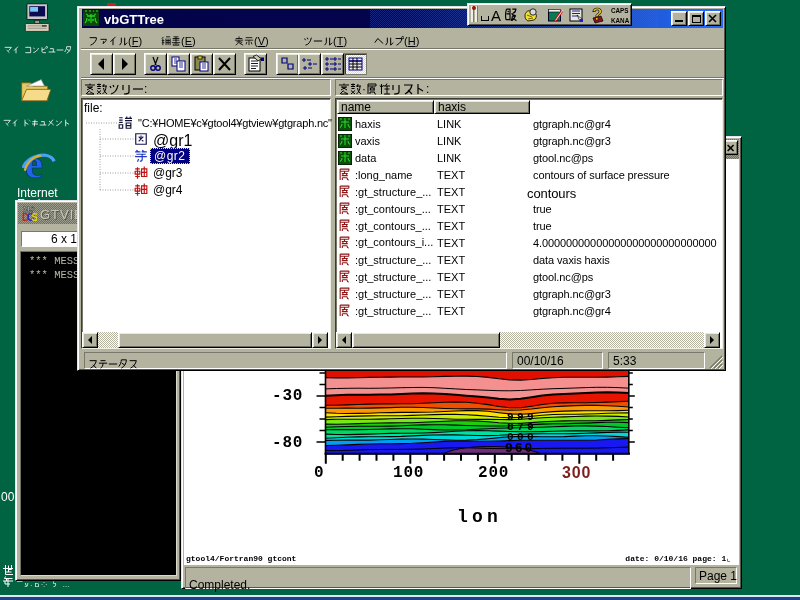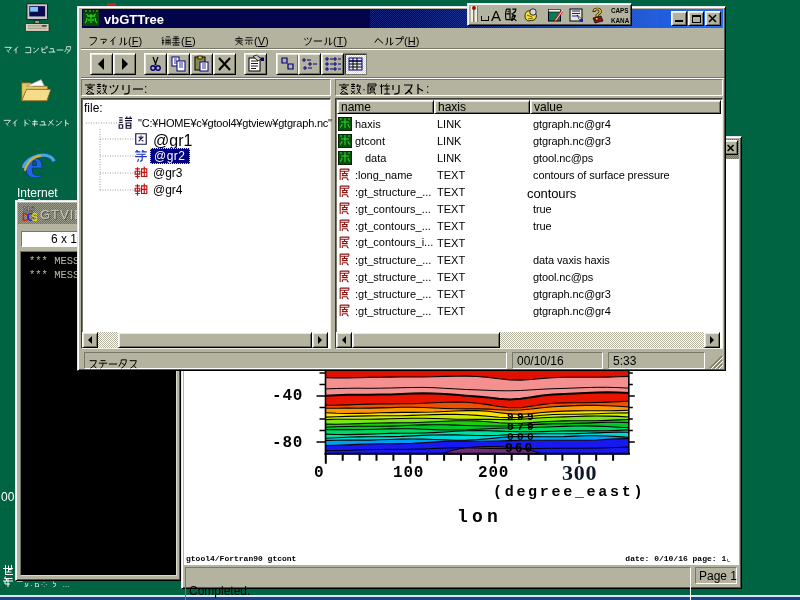--- a/index.html
+++ b/index.html
@@ -287,36 +287,35 @@
 <path d="M322.5,439.4 L333.3,439.2 L344.2,439.1 L355.0,439.1 L365.9,439.1 L376.7,438.8 L387.5,438.5 L398.4,438.1 L409.2,438.0 L420.1,438.1 L430.9,438.5 L441.7,438.9 L452.6,439.2 L463.4,439.1 L474.2,438.6 L485.1,437.7 L495.9,436.6 L506.8,435.8 L517.6,435.4 L528.4,435.6 L539.3,435.8 L550.1,435.8 L561.0,435.6 L571.8,435.1 L582.6,434.8 L593.5,434.7 L604.3,435.0 L615.2,435.6 L626.0,436.4 " fill="none" stroke="#000" stroke-width="1.1"></path>
 <path d="M322.5,444.5 L333.3,444.3 L344.2,443.9 L355.0,443.4 L365.9,443.0 L376.7,442.8 L387.5,442.7 L398.4,442.6 L409.2,442.3 L420.1,441.7 L430.9,441.0 L441.7,440.4 L452.6,440.0 L463.4,440.0 L474.2,440.2 L485.1,440.3 L495.9,440.0 L506.8,439.6 L517.6,439.3 L528.4,439.2 L539.3,439.3 L550.1,439.3 L561.0,439.3 L571.8,439.3 L582.6,439.3 L593.5,439.0 L604.3,438.4 L615.2,437.9 L626.0,437.5 " fill="none" stroke="#000" stroke-width="1.1"></path>
 <path d="M322.5,387.9 L333.3,387.5 L344.2,387.3 L355.0,387.2 L365.9,387.3 L376.7,387.2 L387.5,387.0 L398.4,386.7 L409.2,386.5 L420.1,386.4 L430.9,386.7 L441.7,387.3 L452.6,387.9 L463.4,388.5 L474.2,388.9 L485.1,389.3 L495.9,389.7 L506.8,389.8 L517.6,389.5 L528.4,388.9 L539.3,388.2 L550.1,387.7 L561.0,387.4 L571.8,387.0 L582.6,386.6 L593.5,386.3 L604.3,386.3 L615.2,386.6 L626.0,387.2 " fill="none" stroke="#000" stroke-width="1"></path>
 <path d="M322.5,449.5 L333.3,449.6 L344.2,449.3 L355.0,449.0 L365.9,448.6 L376.7,448.5 L387.5,448.4 L398.4,448.4 L409.2,448.2 L420.1,448.0 L430.9,447.5 L441.7,447.1 L452.6,446.8 L463.4,446.8 L474.2,447.1 L485.1,447.4 L495.9,447.6 L506.8,447.7 L517.6,447.7 L528.4,447.6 L539.3,447.4 L550.1,447.3 L561.0,447.2 L571.8,447.2 L582.6,447.2 L593.5,447.1 L604.3,446.8 L615.2,446.4 L626.0,446.0 " fill="none" stroke="#000" stroke-width="1"></path>
 <path d="M322.5,349 V452.7 M625.8,349 V452.7" stroke="#000" stroke-width="1.6" fill="none"></path>
 <path d="M321.5,452.7 H627" stroke="#000" stroke-width="2" fill="none"></path>
 <path d="M322.8,452.7 v10 M339.7,452.7 v7 M356.6,452.7 v7 M373.5,452.7 v7 M390.4,452.7 v7 M407.3,452.7 v10 M424.2,452.7 v7 M441.1,452.7 v7 M458.0,452.7 v7 M474.9,452.7 v7 M491.8,452.7 v10 M508.7,452.7 v7 M525.6,452.7 v7 M542.5,452.7 v7 M559.4,452.7 v7 M576.3,452.7 v10 M593.2,452.7 v7 M610.1,452.7 v7" stroke="#000" stroke-width="2" fill="none"></path>
 <path d="M322.5,360.5 h-6 M625.8,360.5 h4 M322.5,372 h-6 M625.8,372 h4 M322.5,383.5 h-6 M625.8,383.5 h4 M322.5,395 h-9 M625.8,395 h6 M322.5,406.5 h-6 M625.8,406.5 h4 M322.5,418 h-6 M625.8,418 h4 M322.5,429.5 h-6 M625.8,429.5 h4 M322.5,441 h-9 M625.8,441 h6" stroke="#000" stroke-width="1.6" fill="none"></path>
 </g>
     </svg>
-<div class="abs" style="left:90px;top:251px;font-family:'Liberation Mono',monospace;font-weight:bold;font-size:16px;letter-spacing:0.8px;color:#000;line-height:16px">-40</div>
+<div class="abs" style="left:90px;top:251px;font-family:'Liberation Mono',monospace;font-weight:bold;font-size:16px;letter-spacing:0.8px;color:#000;line-height:16px">-30</div>
 <div class="abs" style="left:90px;top:298px;font-family:'Liberation Mono',monospace;font-weight:bold;font-size:16px;letter-spacing:0.8px;color:#000;line-height:16px">-80</div>
 <div class="abs" style="left:132px;top:328px;font-family:'Liberation Mono',monospace;font-weight:bold;font-size:16px;letter-spacing:0px;color:#000;line-height:16px">0</div>
 <div class="abs" style="left:211px;top:328px;font-family:'Liberation Mono',monospace;font-weight:bold;font-size:16px;letter-spacing:0.8px;color:#000;line-height:16px">100</div>
 <div class="abs" style="left:296px;top:328px;font-family:'Liberation Mono',monospace;font-weight:bold;font-size:16px;letter-spacing:0.8px;color:#000;line-height:16px">200</div>
-<div class="abs" style="left:380px;top:328px;font-family:Liberation Serif, serif;font-weight:bold;font-size:22px;letter-spacing:0.8px;color:#0f172a;line-height:16px">300</div>
-<div class="abs" style="left:311px;top:348px;font-family:'Liberation Mono',monospace;font-weight:bold;font-size:15px;letter-spacing:2.7px;color:#000;line-height:15px">(degree_east)</div>
+<div class="abs" style="left:380px;top:328px;font-family:Liberation Sans, sans-serif;font-weight:bold;font-size:16px;letter-spacing:0.8px;color:#7f1d1d;line-height:16px">300</div>
 <div class="abs" style="left:275px;top:371px;font-family:'Liberation Mono',monospace;font-weight:bold;font-size:18px;letter-spacing:4.2px;color:#000;line-height:18px">lon</div>
 <div class="abs" style="left:325px;top:275px;font-family:'Liberation Mono',monospace;font-weight:bold;font-size:11px;line-height:10px;color:#000;width:8px">9<br>8<br>0</div>
 <div class="abs" style="left:335px;top:275px;font-family:'Liberation Mono',monospace;font-weight:bold;font-size:11px;line-height:10px;color:#000;width:8px">9<br>7<br>0</div>
 <div class="abs" style="left:345px;top:275px;font-family:'Liberation Mono',monospace;font-weight:bold;font-size:11px;line-height:10px;color:#000;width:8px">9<br>9<br>0</div>
 <div class="abs" style="left:323px;top:305px;font-family:'Liberation Mono',monospace;font-weight:bold;font-size:13px;letter-spacing:2px;color:#000;line-height:13px">960</div>
 <div class="abs" style="left:4px;bottom:25px;font-family:'Liberation Mono',monospace;font-size:8px;font-weight:bold;color:#000">gtool4/Fortran90 gtcont</div>
 <div class="abs" style="right:10px;bottom:25px;font-family:'Liberation Mono',monospace;font-size:8px;font-weight:bold;color:#000">date: 0/10/16 page: 1⌞</div>
 <div class="abs" style="left:2px;bottom:2px;right:2px;height:21px;background:#b3b39f">
-<div class="abs sunken" style="left:1px;top:2px;width:506px;height:17px;font-size:12px;color:#000;padding:16px 3px">Completed.</div>
+<div class="abs sunken" style="left:1px;top:2px;width:506px;height:17px;font-size:12px;color:#000;padding:10px 3px">Completed.</div>
 <div class="abs sunken" style="left:511px;top:2px;right:2px;height:17px;font-size:12px;color:#000;padding:1px 3px;white-space:nowrap">Page 1</div>
 </div>
   </div>
 <div class="abs win" style="left:77px;top:6px;width:649px;height:365px">
 <div class="abs" style="left:4px;top:2px;width:641px;height:19px;background:linear-gradient(90deg,#03034a 0%,#04044c 50%,#0a1a66 62%,#13398c 74%,#1c55cc 86%,#2365f0 95%,#2369f5 100%)">
 <div class="abs" style="left:45%;top:0;width:45%;height:100%;background:repeating-conic-gradient(rgba(60,110,235,0.30) 0% 25%, transparent 0% 50%) 0 0/2px 2px"></div>
     </div>
 <div class="abs" style="left:5px;top:3px;width:16px;height:16px">
       <svg width="16" height="16" viewBox="0 0 16 16">
 <rect width="16" height="16" fill="#0c4a0c"></rect>
@@ -555,49 +554,48 @@
 <div class="abs btn" style="right:0;top:0;width:16px;height:16px">
           <svg width="14" height="14" viewBox="0 0 14 14">
             <path d="M5,3 L9,7 L5,11 Z" fill="#000"></path>
           </svg>
         </div>
 </div>
 </div>
 <div class="abs sunken2" style="left:257px;top:91px;width:388px;height:251px;background:#fff">
 <div class="abs btn" style="left:1px;top:1px;width:97px;height:14px;font-size:12px;padding-left:3px;line-height:13px">name</div>
 <div class="abs btn" style="left:98px;top:1px;width:96px;height:14px;font-size:12px;padding-left:3px;line-height:13px">haxis</div>
-<div class="abs btn" style="left:194px;top:1px;width:191px;height:14px;font-size:12px;padding-left:3px;line-height:13px">value</div>
 <div class="abs" style="left:2px;top:18px;width:14px;height:14px">
         <svg width="14" height="14" viewBox="0 0 14 14">
           <rect width="14" height="14" fill="#0c500c" stroke="#000" stroke-width="1"></rect>
 <path d="M3,5 h8 M7,3 v8 M4,7 c0,2 -1,3 -2,3.5 M10,7 c0,2 1,3 2,3.5" stroke="#28d828" stroke-width="1.1" fill="none"></path>
 <path d="M2,2 h2 M6,2 h2 M10,2 h2" stroke="#28d828" stroke-width="1"></path>
         </svg>
       </div>
 <div class="abs" style="left:19px;top:19px;font-size:11px;white-space:nowrap">haxis</div>
 <div class="abs" style="left:101px;top:19px;font-size:11px">LINK</div>
 <div class="abs" style="left:197px;top:19px;font-size:11px;letter-spacing:-0.1px;white-space:nowrap">gtgraph.nc@gr4</div>
 <div class="abs" style="left:2px;top:35px;width:14px;height:14px">
         <svg width="14" height="14" viewBox="0 0 14 14">
           <rect width="14" height="14" fill="#0c500c" stroke="#000" stroke-width="1"></rect>
 <path d="M3,5 h8 M7,3 v8 M4,7 c0,2 -1,3 -2,3.5 M10,7 c0,2 1,3 2,3.5" stroke="#28d828" stroke-width="1.1" fill="none"></path>
 <path d="M2,2 h2 M6,2 h2 M10,2 h2" stroke="#28d828" stroke-width="1"></path>
         </svg>
       </div>
-<div class="abs" style="left:19px;top:36px;font-size:11px;white-space:nowrap">gtcont</div>
+<div class="abs" style="left:19px;top:36px;font-size:11px;white-space:nowrap">vaxis</div>
 <div class="abs" style="left:101px;top:36px;font-size:11px">LINK</div>
 <div class="abs" style="left:197px;top:36px;font-size:11px;letter-spacing:-0.1px;white-space:nowrap">gtgraph.nc@gr3</div>
 <div class="abs" style="left:2px;top:52px;width:14px;height:14px">
         <svg width="14" height="14" viewBox="0 0 14 14">
           <rect width="14" height="14" fill="#0c500c" stroke="#000" stroke-width="1"></rect>
 <path d="M3,5 h8 M7,3 v8 M4,7 c0,2 -1,3 -2,3.5 M10,7 c0,2 1,3 2,3.5" stroke="#28d828" stroke-width="1.1" fill="none"></path>
 <path d="M2,2 h2 M6,2 h2 M10,2 h2" stroke="#28d828" stroke-width="1"></path>
         </svg>
       </div>
-<div class="abs" style="left:29px;top:53px;font-size:11px;white-space:nowrap">data</div>
+<div class="abs" style="left:19px;top:53px;font-size:11px;white-space:nowrap">data</div>
 <div class="abs" style="left:101px;top:53px;font-size:11px">LINK</div>
 <div class="abs" style="left:197px;top:53px;font-size:11px;letter-spacing:-0.1px;white-space:nowrap">gtool.nc@ps</div>
 <div class="abs" style="left:2px;top:69px;width:14px;height:14px">
         <svg width="13" height="13" viewBox="0 0 12 12" style="color:#8c1616">
           <use href="#g-zoku"></use>
         </svg>
       </div>
 <div class="abs" style="left:19px;top:70px;font-size:11px;white-space:nowrap">:long_name</div>
 <div class="abs" style="left:101px;top:70px;font-size:11px">TEXT</div>
 <div class="abs" style="left:197px;top:70px;font-size:11px;letter-spacing:-0.1px;white-space:nowrap">contours of surface pressure</div>
@@ -625,20 +623,21 @@
 <div class="abs" style="left:19px;top:121px;font-size:11px;white-space:nowrap">:gt_contours_...</div>
 <div class="abs" style="left:101px;top:121px;font-size:11px">TEXT</div>
 <div class="abs" style="left:197px;top:121px;font-size:11px;letter-spacing:-0.1px;white-space:nowrap">true</div>
 <div class="abs" style="left:2px;top:137px;width:14px;height:14px">
         <svg width="13" height="13" viewBox="0 0 12 12" style="color:#8c1616">
           <use href="#g-zoku"></use>
         </svg>
       </div>
 <div class="abs" style="left:19px;top:137px;font-size:11px;white-space:nowrap">:gt_contours_i...</div>
 <div class="abs" style="left:101px;top:138px;font-size:11px">TEXT</div>
+<div class="abs" style="left:197px;top:138px;font-size:11px;letter-spacing:-0.1px;white-space:nowrap">4.00000000000000000000000000000</div>
 <div class="abs" style="left:2px;top:154px;width:14px;height:14px">
         <svg width="13" height="13" viewBox="0 0 12 12" style="color:#8c1616">
           <use href="#g-zoku"></use>
         </svg>
       </div>
 <div class="abs" style="left:19px;top:155px;font-size:11px;white-space:nowrap">:gt_structure_...</div>
 <div class="abs" style="left:101px;top:155px;font-size:11px">TEXT</div>
 <div class="abs" style="left:197px;top:155px;font-size:11px;letter-spacing:-0.1px;white-space:nowrap">data vaxis haxis</div>
 <div class="abs" style="left:2px;top:171px;width:14px;height:14px">
         <svg width="13" height="13" viewBox="0 0 12 12" style="color:#8c1616">

